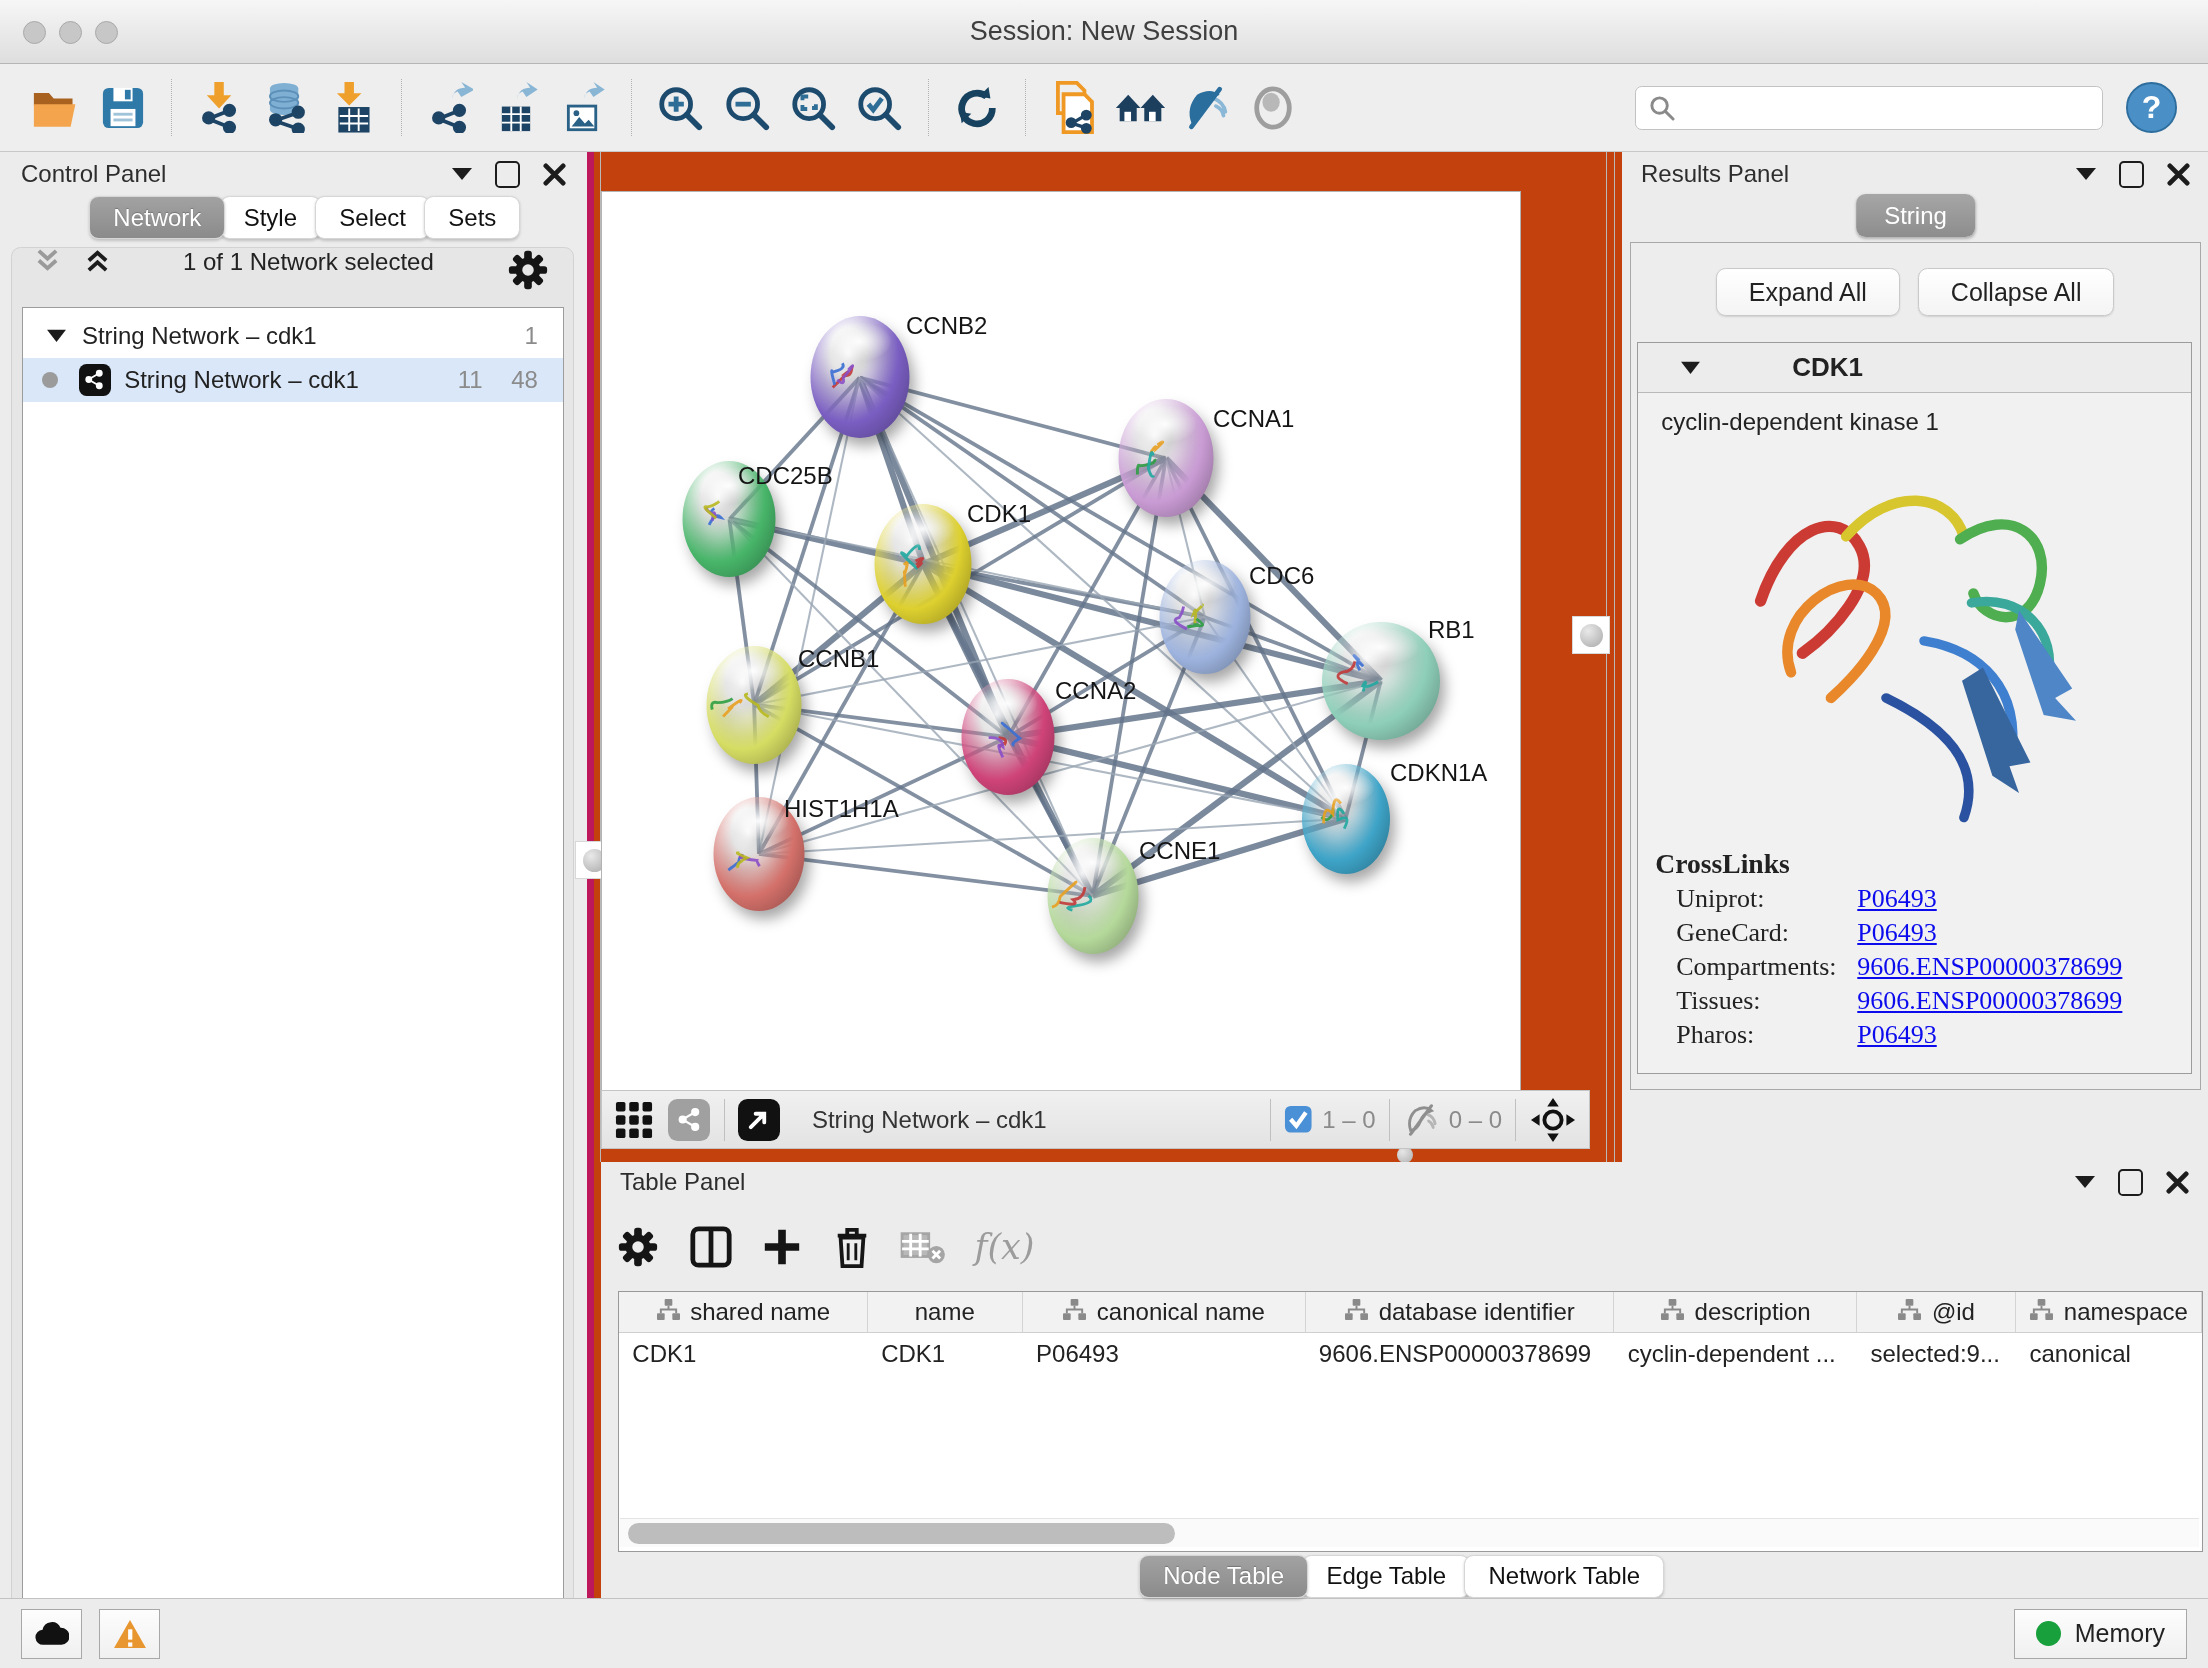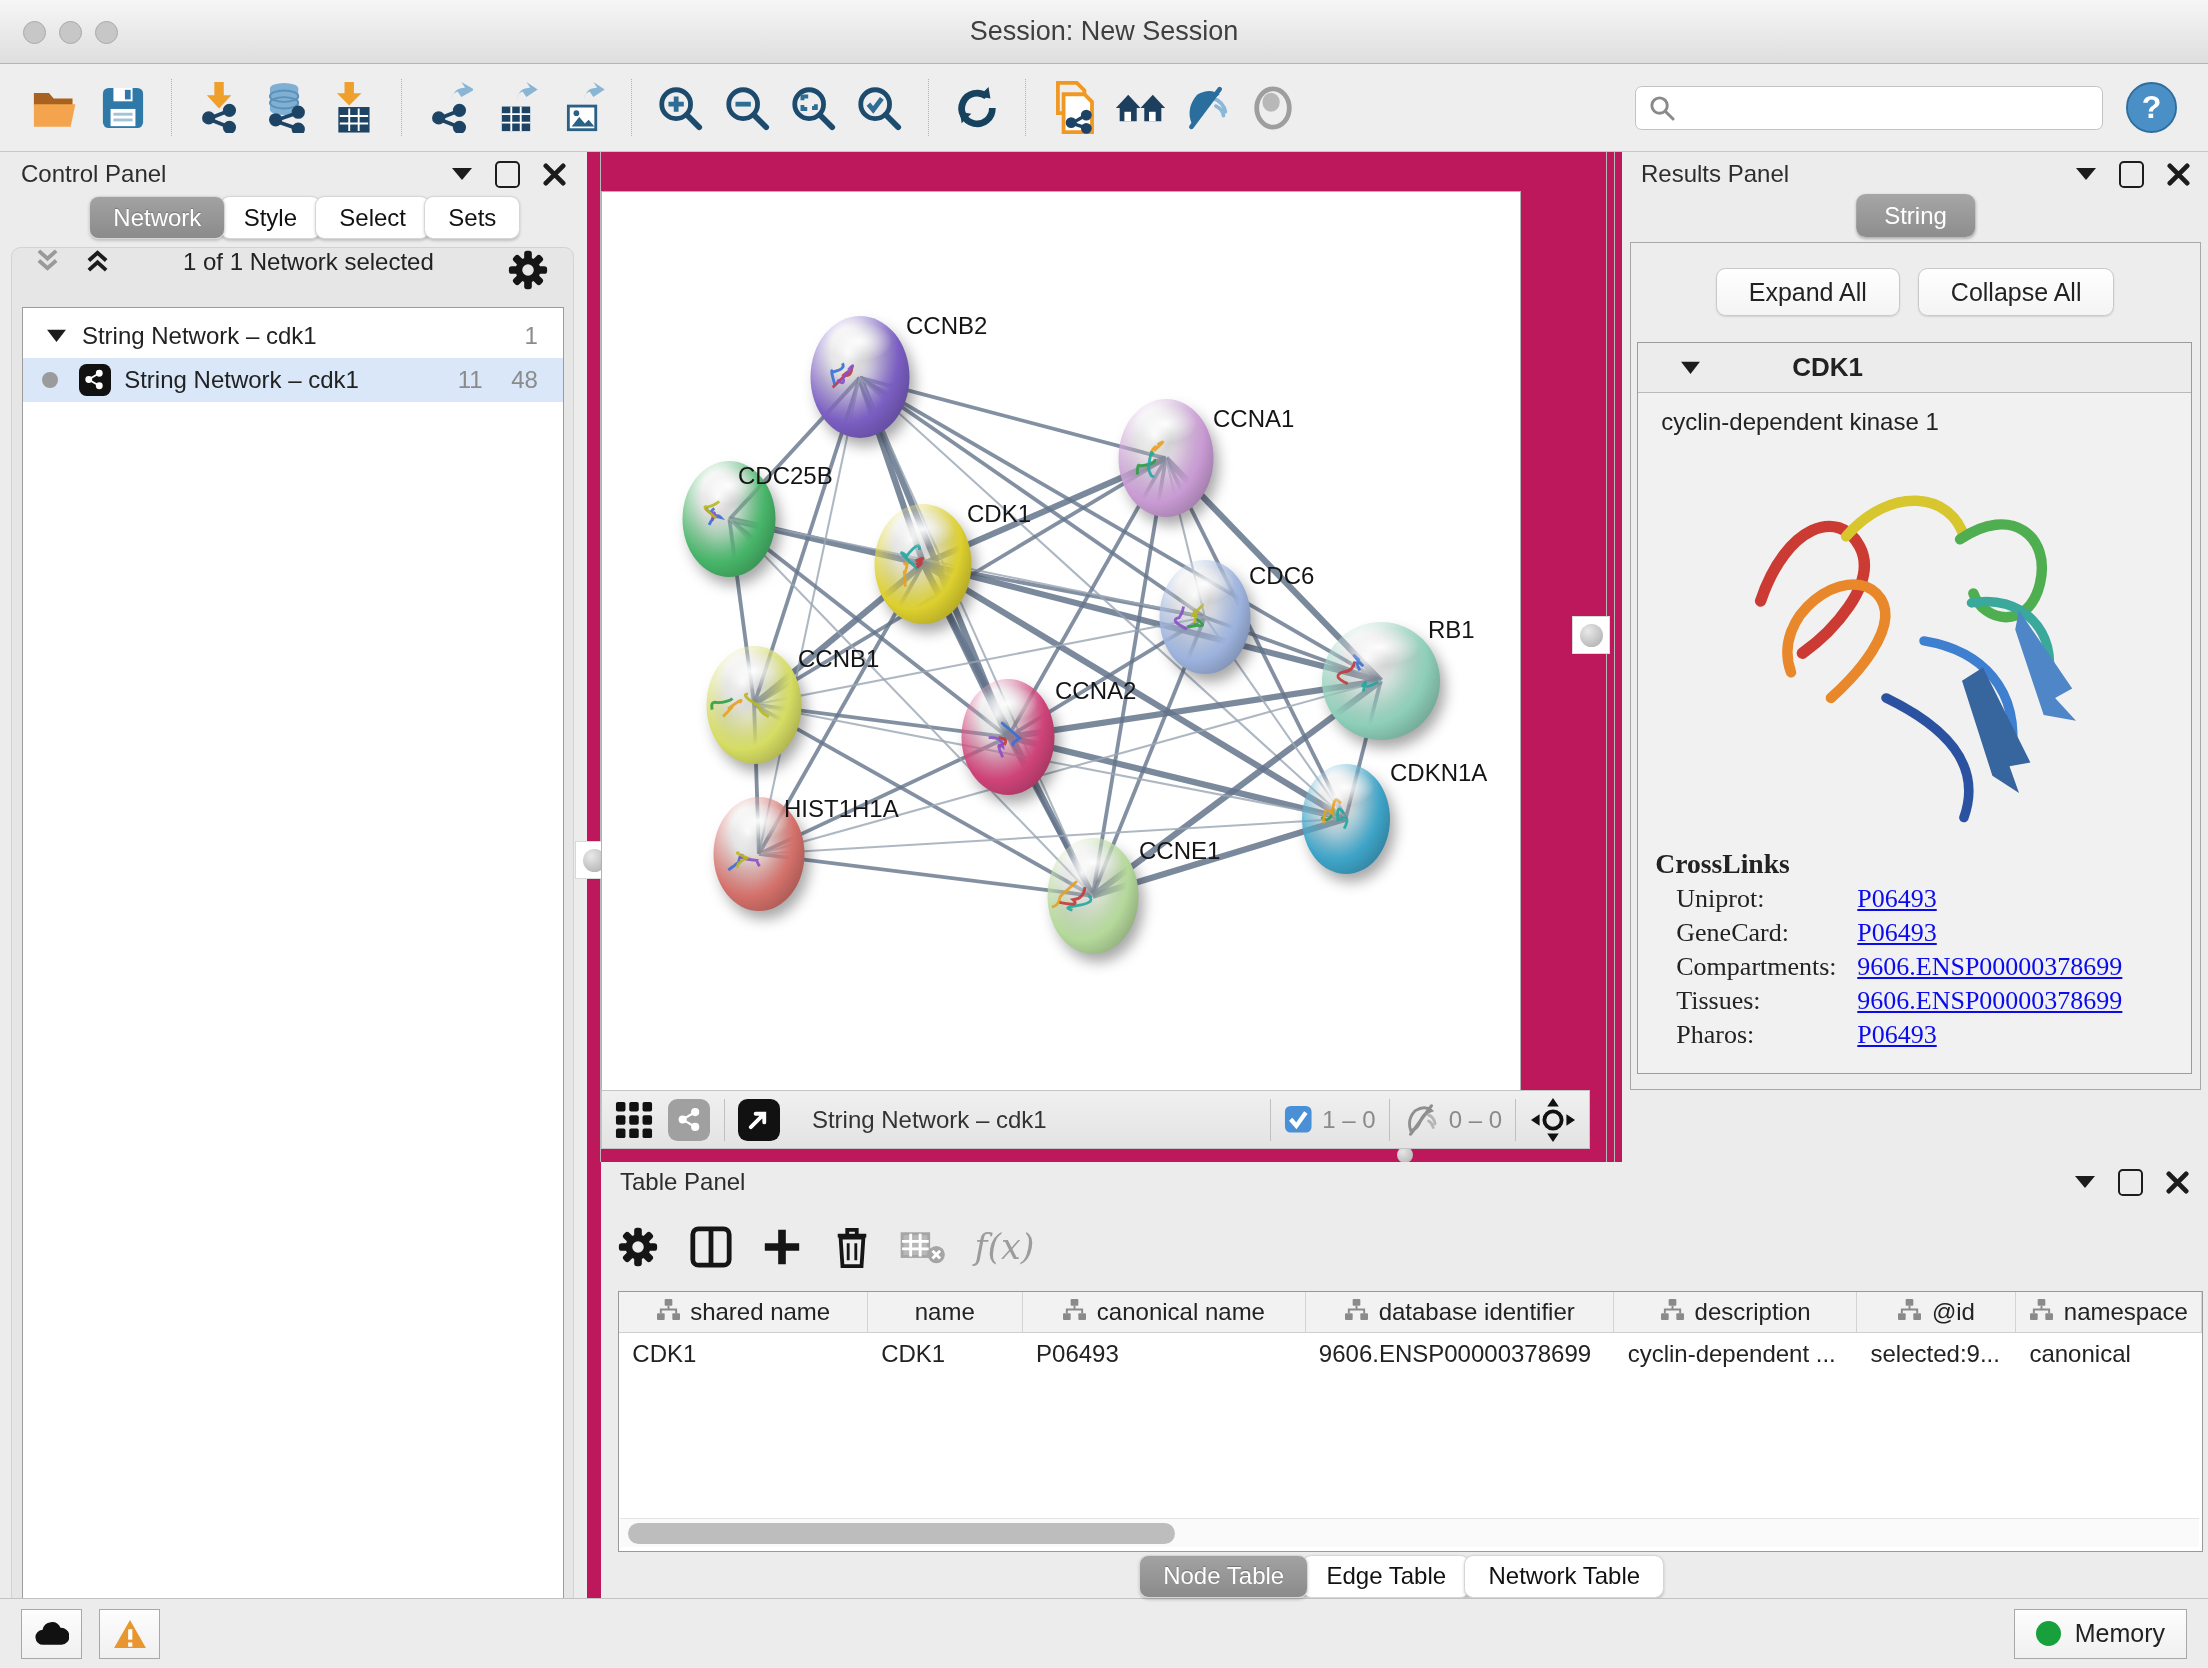--- a/index.html
+++ b/index.html
@@ -1,16 +1,16 @@
 <!DOCTYPE html>
 <html style="font-size:15px"><head>
 <meta charset="utf-8">
 <style>
   html,body{margin:0;padding:0;background:#d8d8d8;}
-  .app{position:relative;width:2208px;height:1668px;background:#be185d;
+  .app{position:relative;width:2208px;height:1668px;background:#c2410c;
        font-family:"Liberation Sans",sans-serif;color:#222;overflow:hidden;}
   
   .titlebar{position:absolute;left:0;top:0;width:2208px;height:63px;
     background:linear-gradient(#f6f6f6,#dedede);border-bottom:1px solid #b5b5b5;}
   .tl{position:absolute;top:21px;width:21px;height:21px;border-radius:50%;
     background:#c7c7c7;border:1px solid #a9a9a9;}
   .wintitle{line-height:63px;text-align:center;font-size:27px;color:#3f3f3f;}
   
   .toolbar{position:absolute;left:0;top:64px;width:2208px;height:88px;background:#eeeeee;
     border-bottom:1px solid #c8c8c8;display:flex;align-items:center;padding:0 23px;box-sizing:border-box;}
@@ -25,21 +25,21 @@
   .hd-ico{display:flex;align-items:center;gap:23px;margin-left:auto;}
   .tri-dn{width:0;height:0;border-left:10.5px solid transparent;border-right:10.5px solid transparent;
     border-top:12.4px solid #1c1c1c;}
   .maxbox{width:21px;height:23px;border:2.9px solid #1c1c1c;border-radius:4.8px;}
   .seg{background:#fff;border:1px solid #d6d6d6;padding:6.7px 23px;font-size:24px;color:#111;
     border-radius:9.5px;margin-left:-5.7px;box-shadow:0 1.9px 2.9px rgba(0,0,0,.18);position:relative;}
   .seg.active{background:linear-gradient(#a2a2a2,#8b8b8b);color:#fff;z-index:2;
     text-shadow:0 -1px 1px rgba(0,0,0,.25);}
   
   .ctrlpanel{position:absolute;left:0;top:152px;width:587px;height:1446px;background:#ececec;
-    border-right:4px solid #be185d;}
+    border-right:7px solid #be185d;}
   .ctrl-inner{position:absolute;left:11.4px;top:95px;width:563px;height:1394px;background:#e6e6e6;
     border:1px solid #d2d2d2;border-radius:9.5px;box-sizing:border-box;}
   .netlist{position:absolute;left:9.5px;top:59px;width:542px;height:1322px;background:#fff;
     border:1px solid #9c9c9c;box-sizing:border-box;}
   .treerow{display:flex;align-items:center;height:44px;font-size:24px;}
   .treerow.sel{background:#d9e7f8;}
   .cnt{color:#8b8b8b;}
   .sharebadge{width:32px;height:32px;border-radius:7.6px;background:#111;display:flex;
     align-items:center;justify-content:center;}
   

